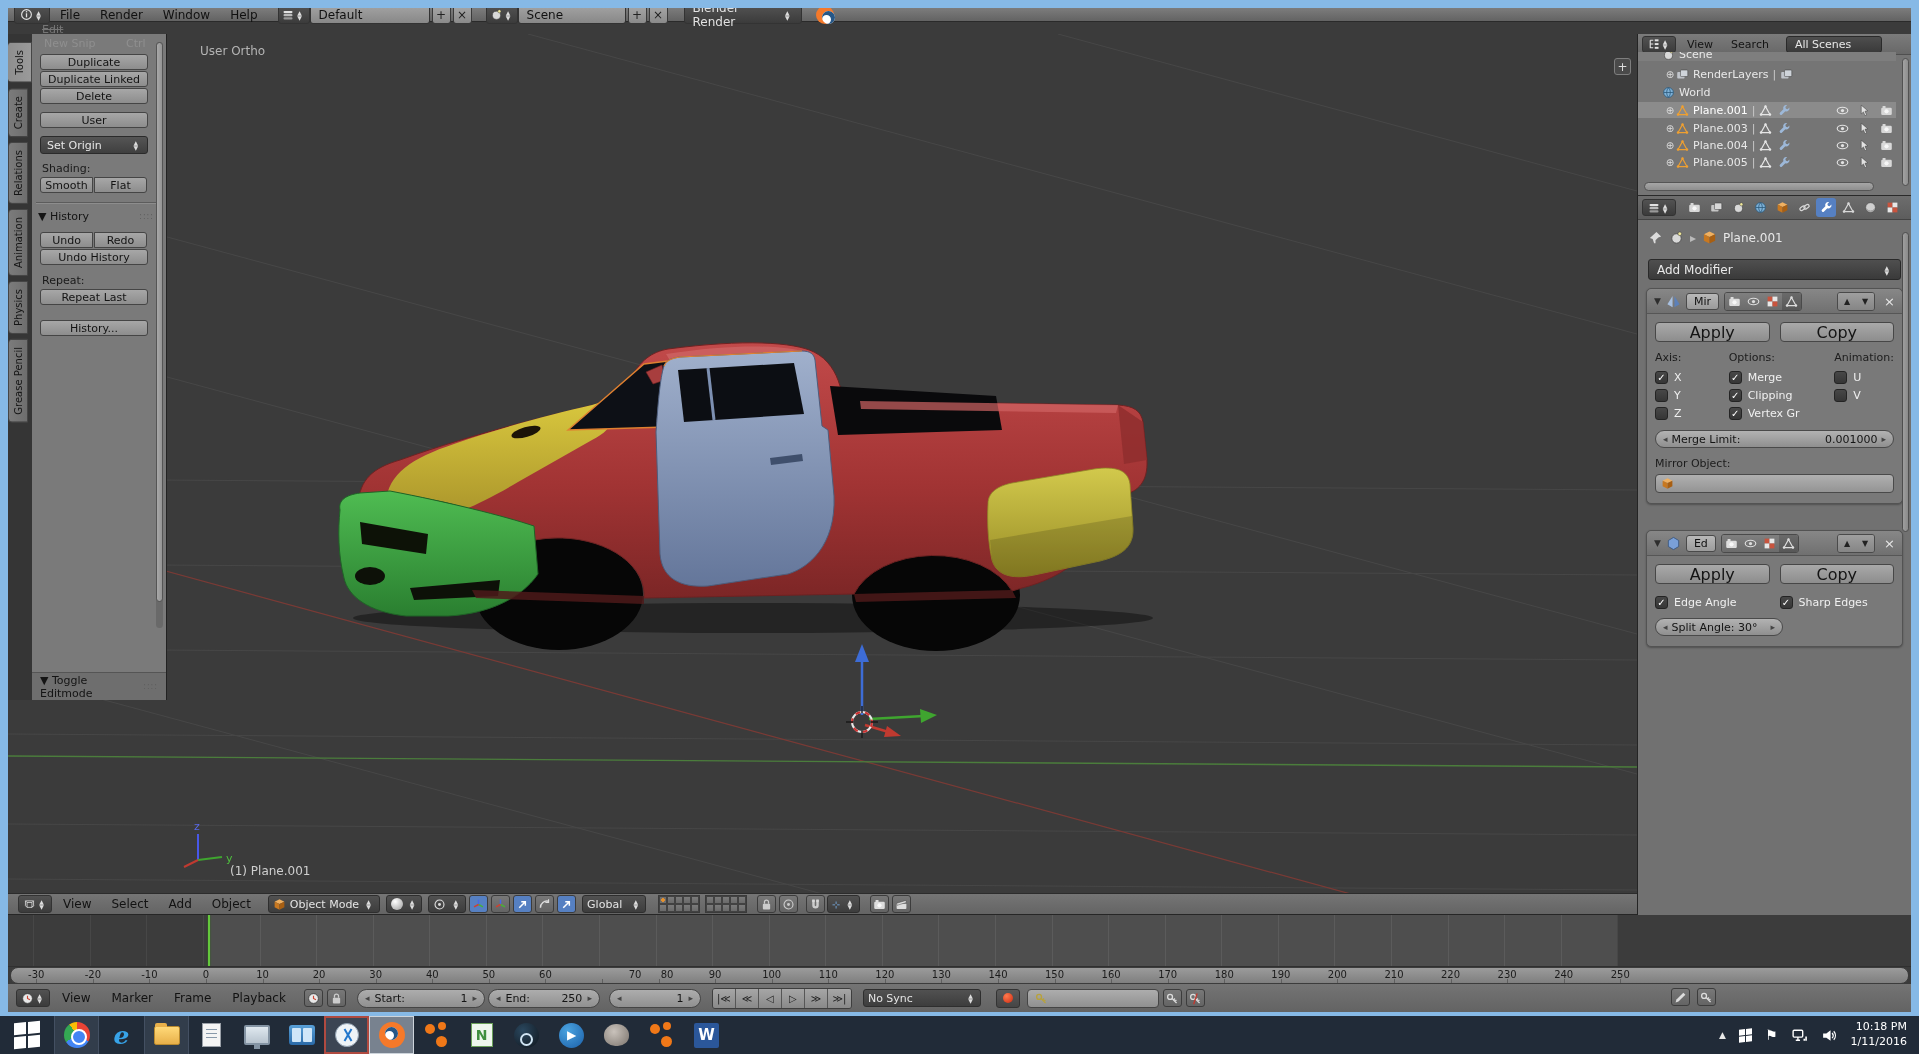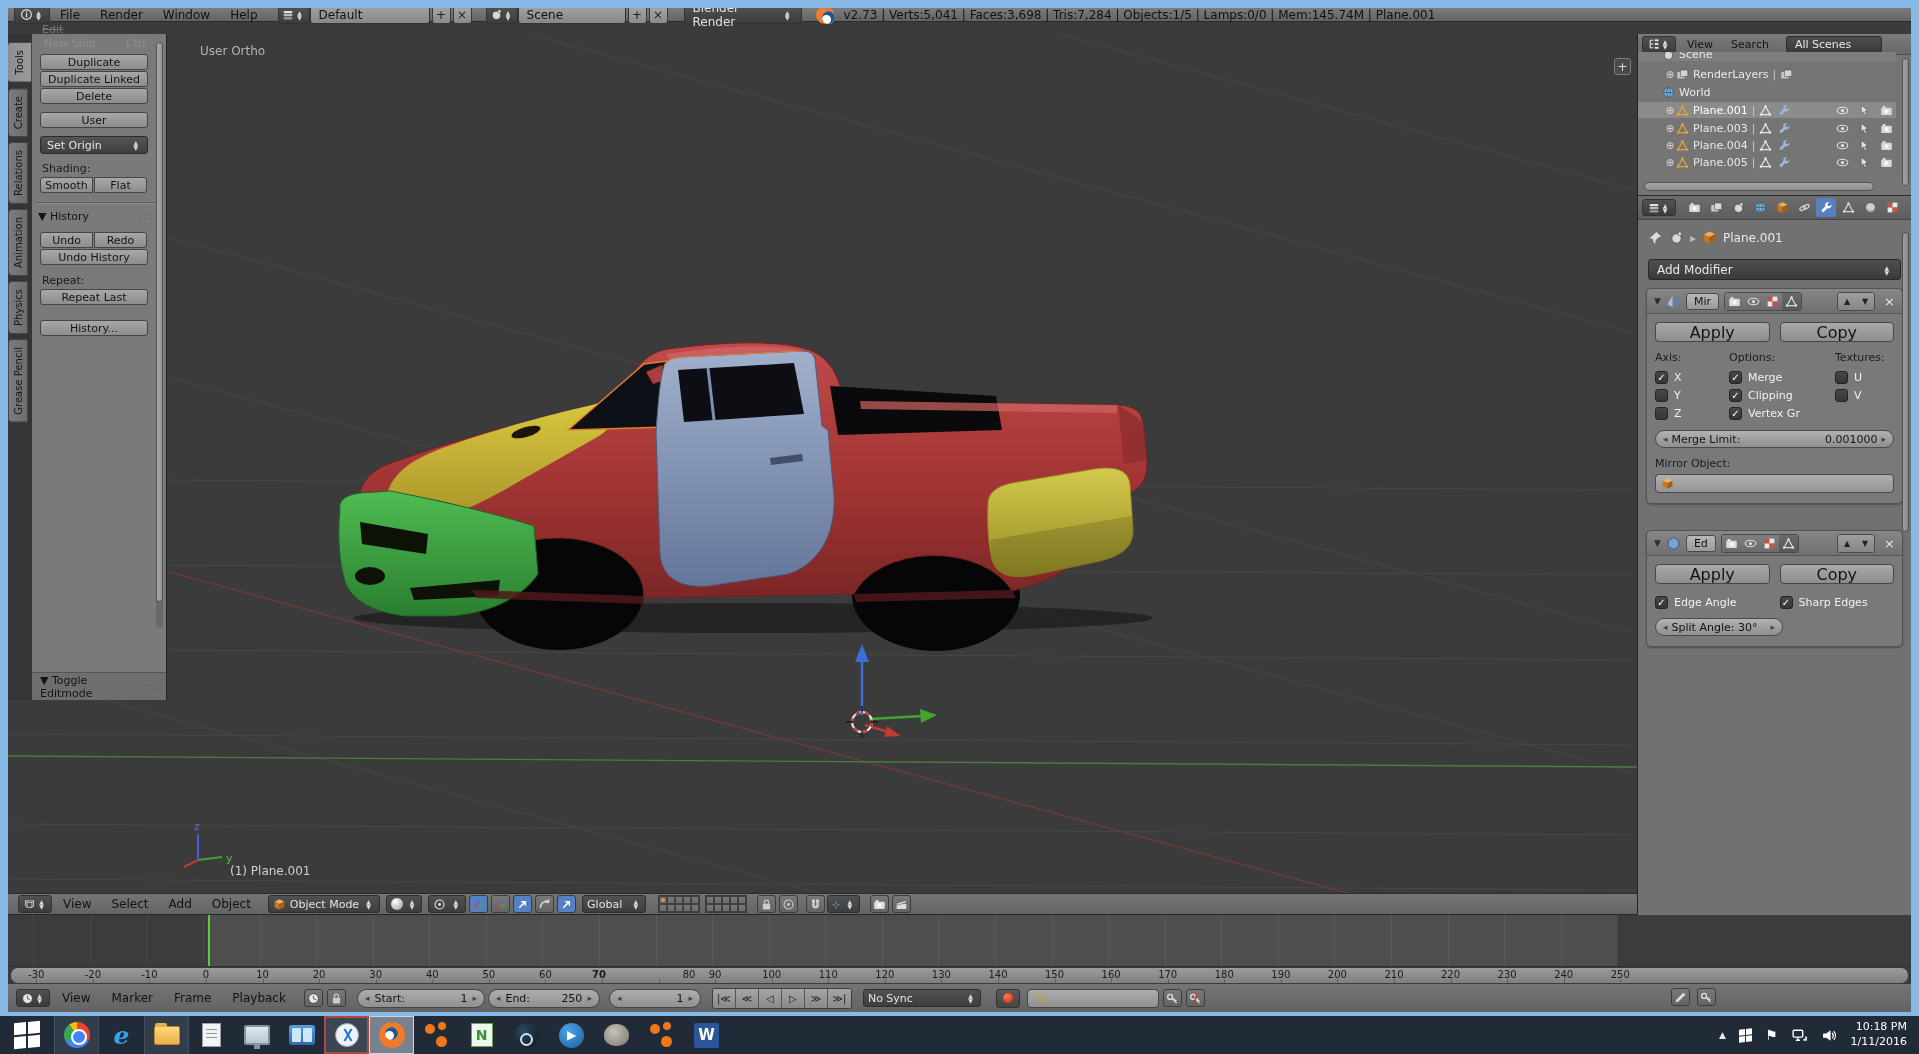--- a/index.html
+++ b/index.html
@@ -312,21 +312,20 @@
         </div>
       <div class="sqbtn">+</div>
       <div class="sqbtn">×</div>
       <div class="dd darkd" style="margin-left:16px;width:118px;padding:0 8px;justify-content:space-between">
           <span>Blender Render</span>
           <span class="ud">▲<br>▼</span>
         </div>
       <div style="margin-left:14px;width:18px;height:18px;position:relative">
           <div class="blic" style="width:18px;height:18px"></div>
         </div>
-      <span class="statusline">v2.73 | Verts:5,041 | Faces:3,698 | Tris:7,284 | Objects:1/5 | Lamps:0/0 | Mem:145.74M | Plane.001</span>
     </div>
 
     <span class="ghost" style="left:34px;top:15px;text-decoration:line-through">Edit</span>
     <span class="ghost" style="left:36px;top:29px">New Snip</span>
     <span class="ghost" style="left:118px;top:29px">Ctrl</span>
 
     <div class="viewport">
       <svg width="1629" height="859" viewBox="0 0 1629 859">
         <defs>
           <linearGradient id="gBody" x1="0" y1="0" x2="0" y2="1">
@@ -743,21 +742,21 @@
               <div class="chkrow">
                   <span class="chk on"></span>
                   <span>Clipping</span>
                 </div>
               <div class="chkrow">
                   <span class="chk on"></span>
                   <span>Vertex Gr</span>
                 </div>
             </div>
             <div style="flex:1">
-                <div class="collab">Textures:</div>
+                <div class="collab">Animation:</div>
               <div class="chkrow">
                   <span class="chk"></span>
                   <span>U</span>
                 </div>
               <div class="chkrow">
                   <span class="chk"></span>
                   <span>V</span>
                 </div>
             </div>
           </div>
@@ -996,23 +995,23 @@
         <span class="rtick" style="left: 308.14px;">20</span>
         <i class="rtkm" style="left: 308.14px;"></i>
         <span class="rtick" style="left: 364.71px;">30</span>
         <i class="rtkm" style="left: 364.71px;"></i>
         <span class="rtick" style="left: 421.28px;">40</span>
         <i class="rtkm" style="left: 421.28px;"></i>
         <span class="rtick" style="left: 477.85px;">50</span>
         <i class="rtkm" style="left: 477.85px;"></i>
         <span class="rtick" style="left: 534.42px;">60</span>
         <i class="rtkm" style="left: 534.42px;"></i>
-        <span class="rtick" style="left: 588px; font-weight: bold;">70</span>
+        <span class="rtick" style="left: 624px;">70</span>
         <i class="rtkm" style="left: 590.99px;"></i>
-        <span class="rtick" style="left: 678px;">80</span>
+        <span class="rtick" style="left: 656px;">80</span>
         <i class="rtkm" style="left: 647.56px;"></i>
         <span class="rtick" style="left: 704.13px;">90</span>
         <i class="rtkm" style="left: 704.13px;"></i>
         <span class="rtick" style="left: 760.7px;">100</span>
         <i class="rtkm" style="left: 760.7px;"></i>
         <span class="rtick" style="left: 817.27px;">110</span>
         <i class="rtkm" style="left: 817.27px;"></i>
         <span class="rtick" style="left: 873.84px;">120</span>
         <i class="rtkm" style="left: 873.84px;"></i>
         <span class="rtick" style="left: 930.41px;">130</span>

